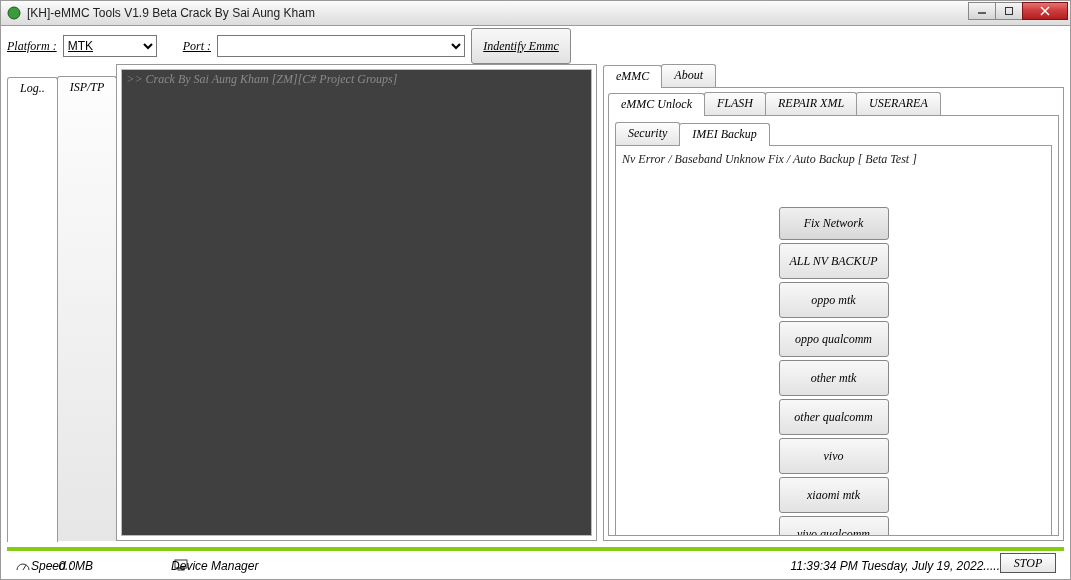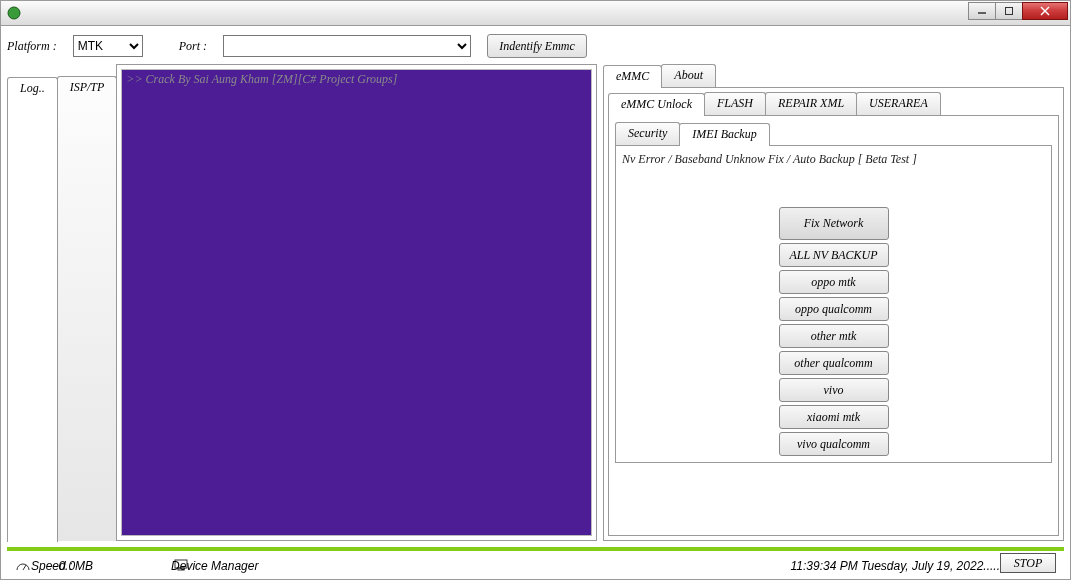--- a/index.html
+++ b/index.html
@@ -38,32 +38,32 @@
   .appbody {
     border: 1px solid #9a9a9a; border-top: none;
     height: calc(580px - 26px);
     background: #fff;
     display: flex; flex-direction: column;
     padding: 6px;
   }
 
   
   .toolbar {
-    display:flex; align-items:center; gap:16px;
-    font-size:12px; height:28px;
+    display:flex; align-items:center; gap:6px;
+    font-size:12px; height:28px;text-decoration:underline;
   }
   .lbl { color:#000; }
   select, .combo {
     height:22px; font-size:12px; border:1px solid #777;
     background:#fff;
   }
-  .platform-select { width:70px; }
+  .platform-select { width:94px; }
   .port-select { width:248px; }
   .btn {
-    height:24px; font-size:12px;
+    height:36px; font-size:12px;
     background:linear-gradient(to bottom,#f8f8f8,#e2e2e2);
     border:1px solid #888; border-radius:3px;
     padding:0 10px; cursor:pointer;
     font-family: Georgia, 'Times New Roman', serif; font-style: italic;
   }
 
   
   .mainrow { flex:1; display:flex; gap:6px; margin-top:4px; min-height:0;}
   .leftpane { flex: 0 0 590px; display:flex; flex-direction:row; min-height:0;}
   .rightpane { flex:1; display:flex; flex-direction:column; min-height:0;}
@@ -81,21 +81,21 @@
   }
   .tab.active { background:#fff; position:relative; top:1px; padding-bottom:4px;}
   .tabbody {
     border:1px solid #999; background:#fff; flex:1;
     padding:4px; display:flex; flex-direction:column; min-height:0;
     position:relative; z-index:1;
   }
 
   
   .logarea {
-    flex:1; border:1px solid #bbb; background:#4c1d95;
+    flex:1; border:1px solid #bbb; background:#404040;
     overflow:scroll; font-size:12px; color:#8a8a8a;
     font-family: Georgia, 'Times New Roman', serif; font-style: italic;
     padding:2px 4px; min-height:0;
   }
 
   
   .innerTabs { display:flex; flex-direction:column; flex:1; min-height:0;}
   .subtabbody {
     border:1px solid #999; background:#fff; flex:1;
     padding:6px; min-height:0; overflow:hidden;
@@ -133,20 +133,21 @@
 </style>
 </head>
 <body>
 
 <div class="titlebar">
   <span class="appicon">
     <svg width="14" height="14" viewBox="0 0 14 14">
         <circle cx="7" cy="7" r="6" fill="#3a9b3a" stroke="#1c5a1c"></circle>
       </svg>
   </span>
+  <span>[KH]-eMMC Tools V1.9 Beta Crack By Sai Aung Kham</span>
   <div class="wincontrols">
     <div class="winbtn">
         <svg width="10" height="10">
           <line x1="1" y1="7" x2="9" y2="7" stroke="#333" stroke-width="1.5"></line>
         </svg>
       </div>
     <div class="winbtn">
         <svg width="10" height="10">
           <rect x="1.5" y="1.5" width="7" height="7" fill="none" stroke="#333" stroke-width="1"></rect>
         </svg>

